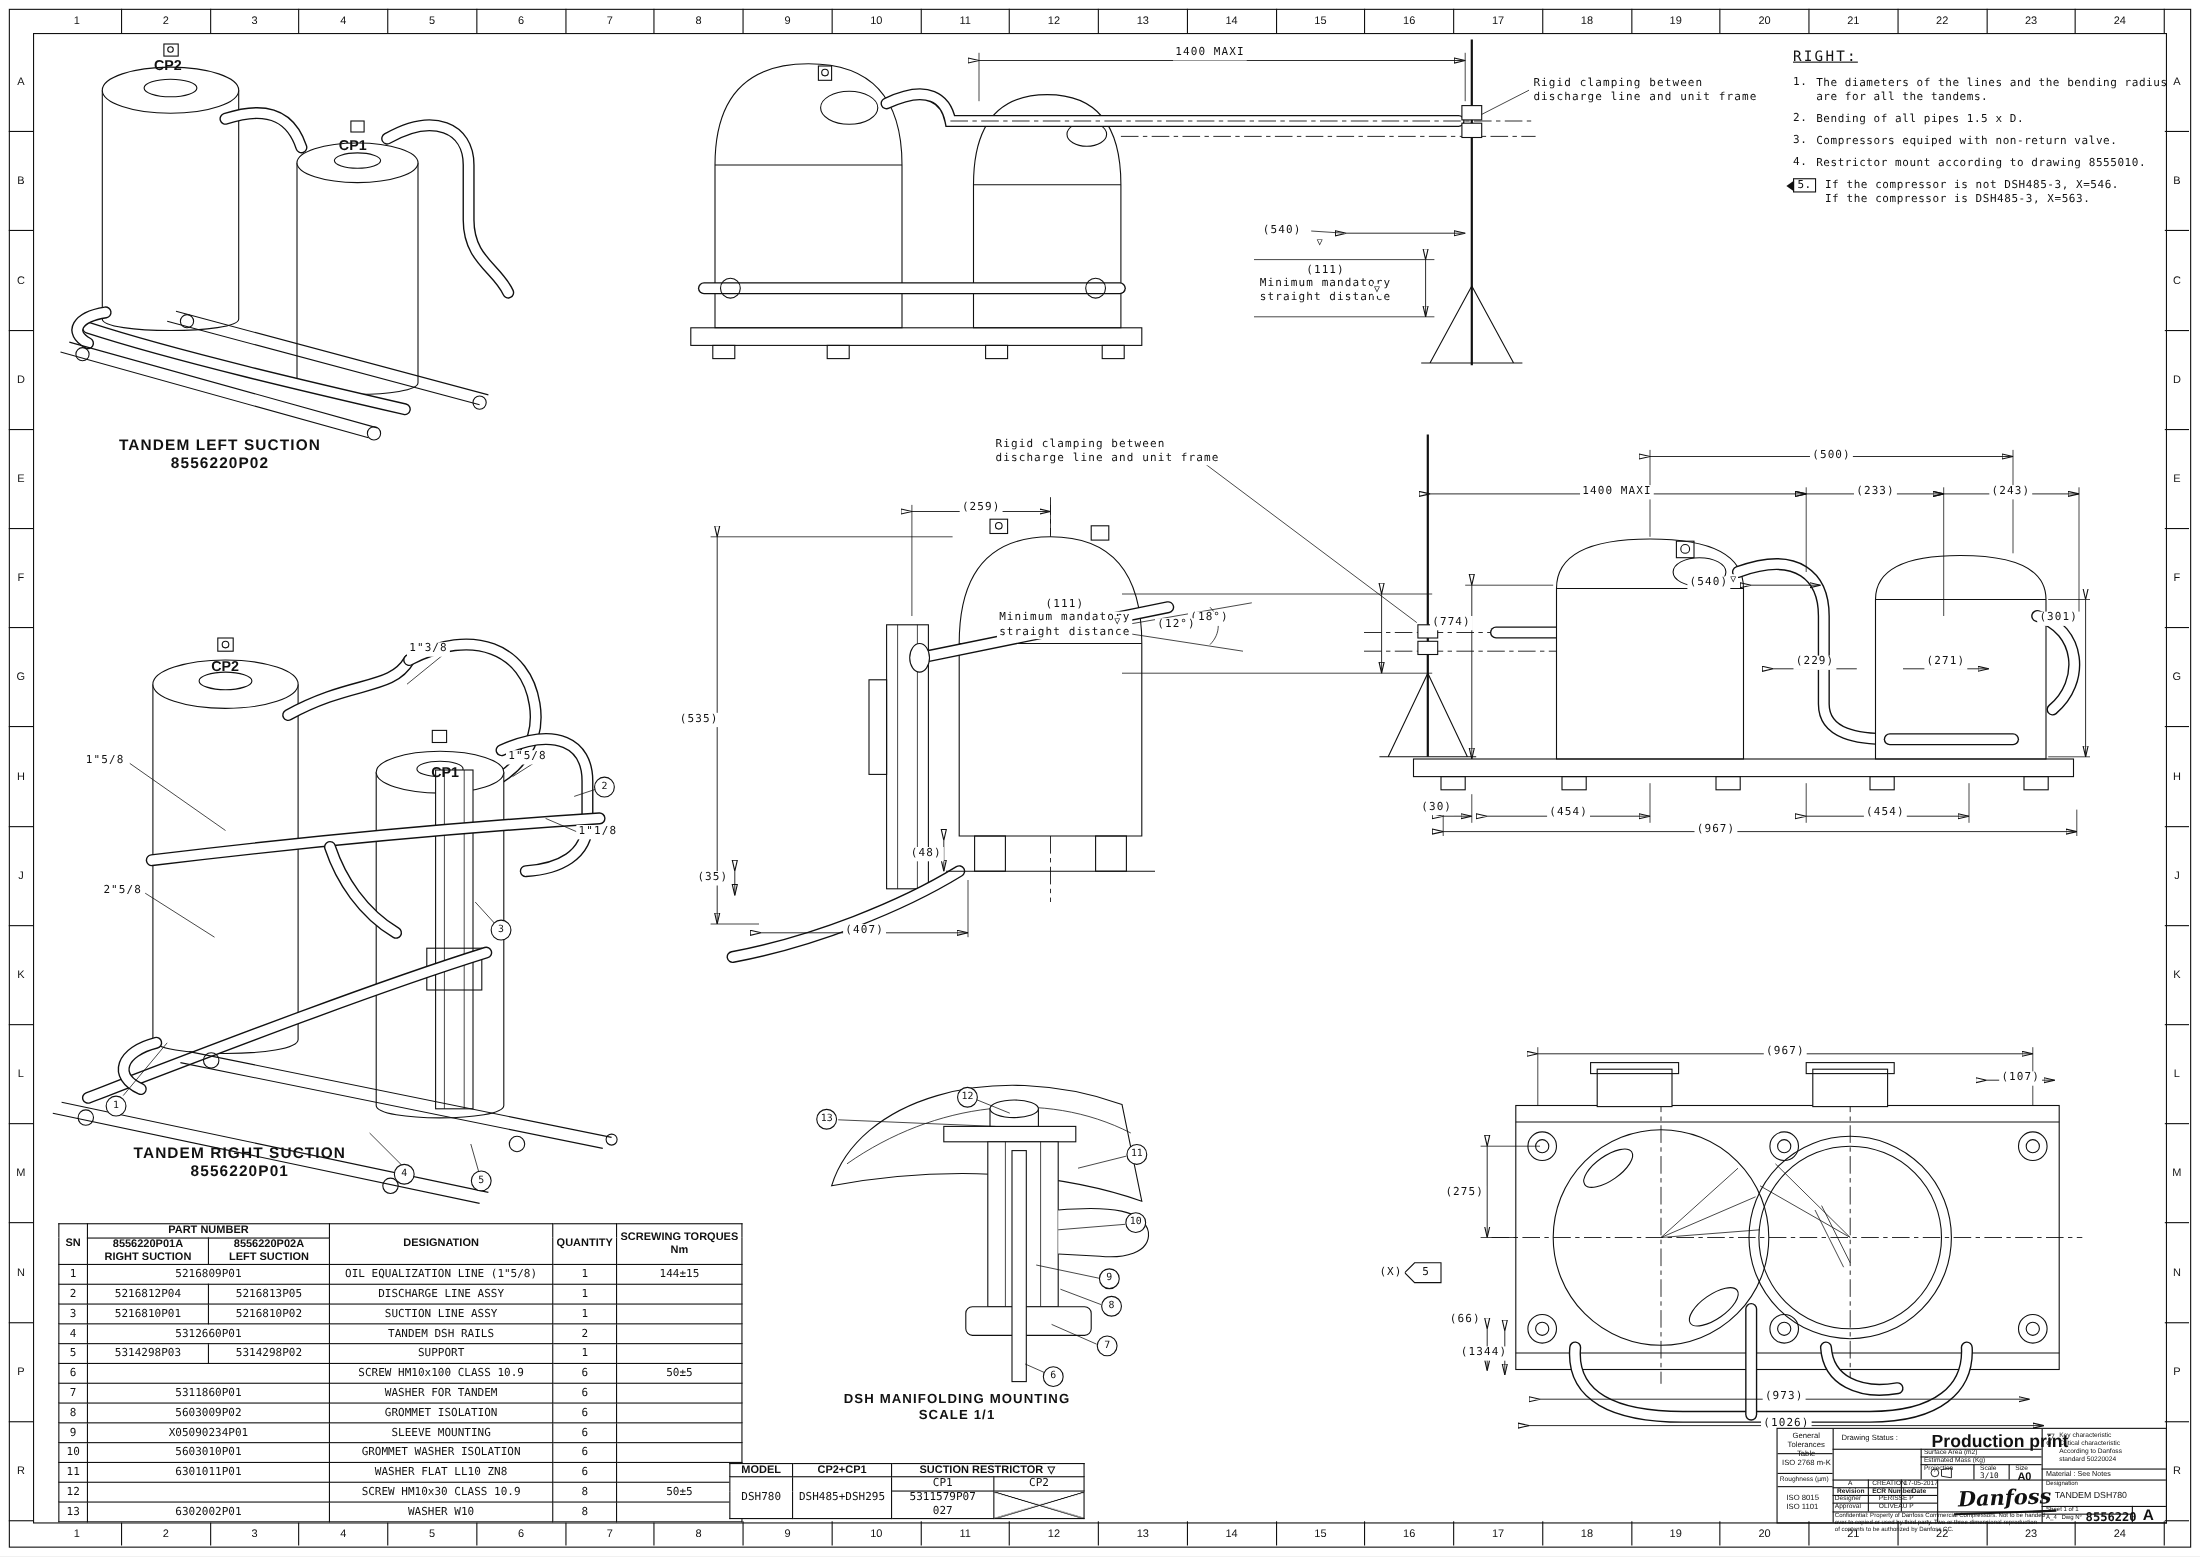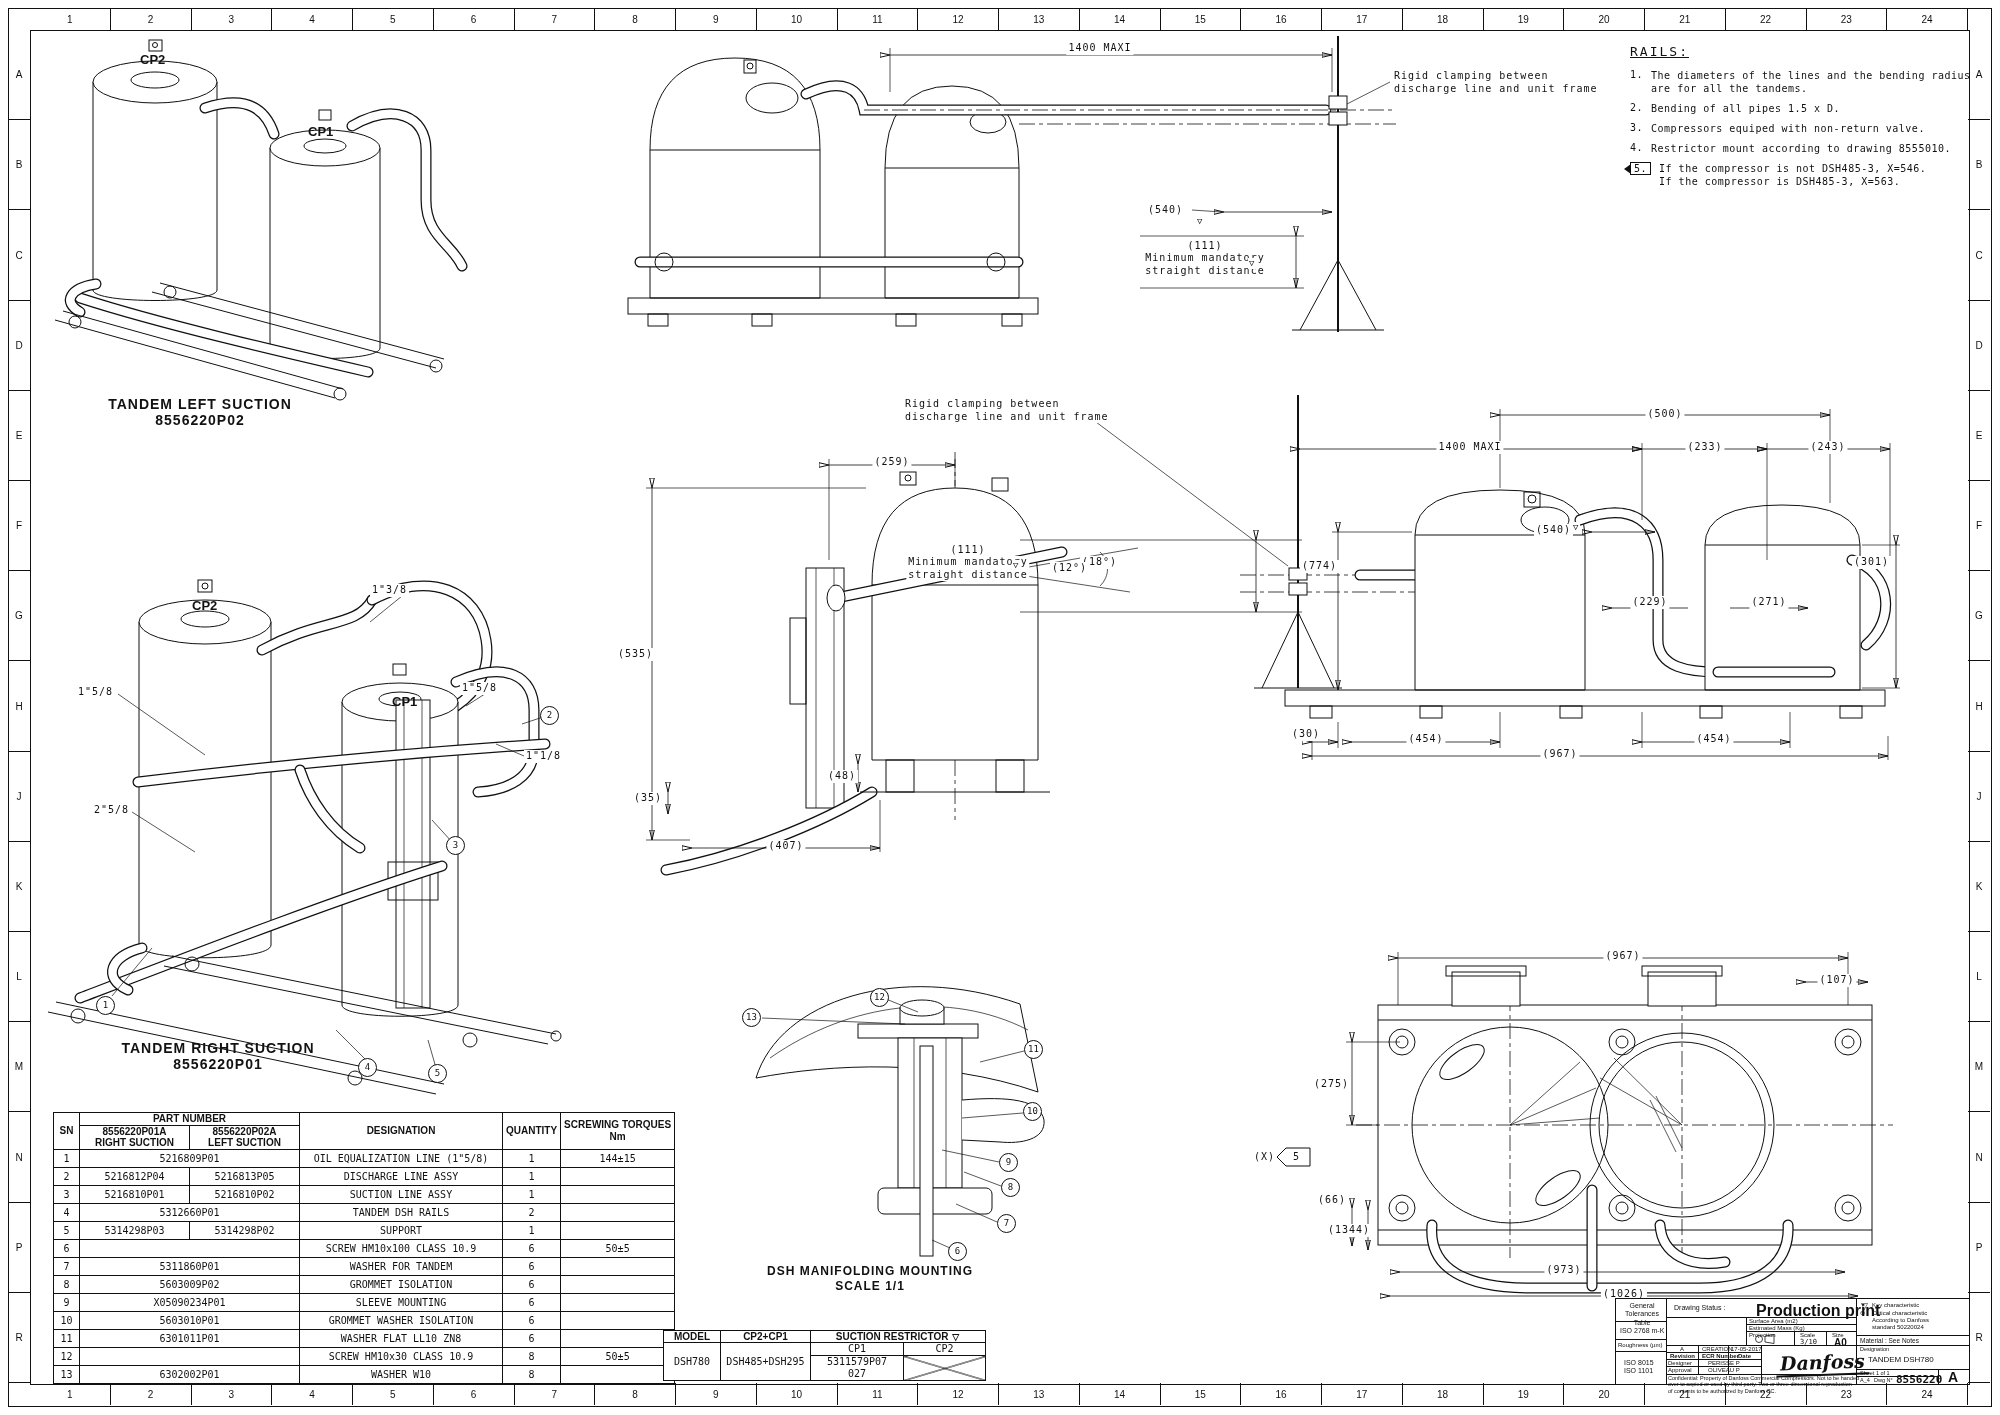--- a/index.html
+++ b/index.html
@@ -471,25 +471,25 @@
   <span class="lbl vtitle ctrd" style="left:870px;top:1264px;font-size:12px">DSH MANIFOLDING MOUNTING</span>
   <span class="lbl vtitle ctrd" style="left:870px;top:1279px;font-size:12px">SCALE 1/1</span>
 
   <span class="lbl ctrd" style="left:1623px;top:950px">(967)</span>
   <span class="lbl ctrd" style="left:1837px;top:974px">(107)</span>
   <span class="lbl" style="left:1312px;top:1078px">(275)</span>
   <span class="lbl" style="left:1316px;top:1194px">(66)</span>
   <span class="lbl" style="left:1326px;top:1224px">(1344)</span>
   <span class="lbl" style="left:1252px;top:1151px">(X)</span>
   <span class="lbl nobg" style="left:1291px;top:1151px;letter-spacing:0">5</span>
-  <span class="lbl ctrd" style="left:1564px;top:1264px">(973)</span>
+  <span class="lbl ctrd" style="left:1622px;top:1264px">(973)</span>
   <span class="lbl ctrd" style="left:1624px;top:1288px">(1026)</span>
 
   <div class="notes">
-    <div class="notes-title">RAILS:</div>
+    <div class="notes-title">RIGHT:</div>
     <div id="notes-list">
         <div class="note-item">
           <span class="note-num">1.</span>
           <span class="note-text">The diameters of the lines and the bending radius
 are for all the tandems.</span>
         </div>
         <div class="note-item">
           <span class="note-num">2.</span>
           <span class="note-text">Bending of all pipes 1.5 x D.</span>
         </div>

